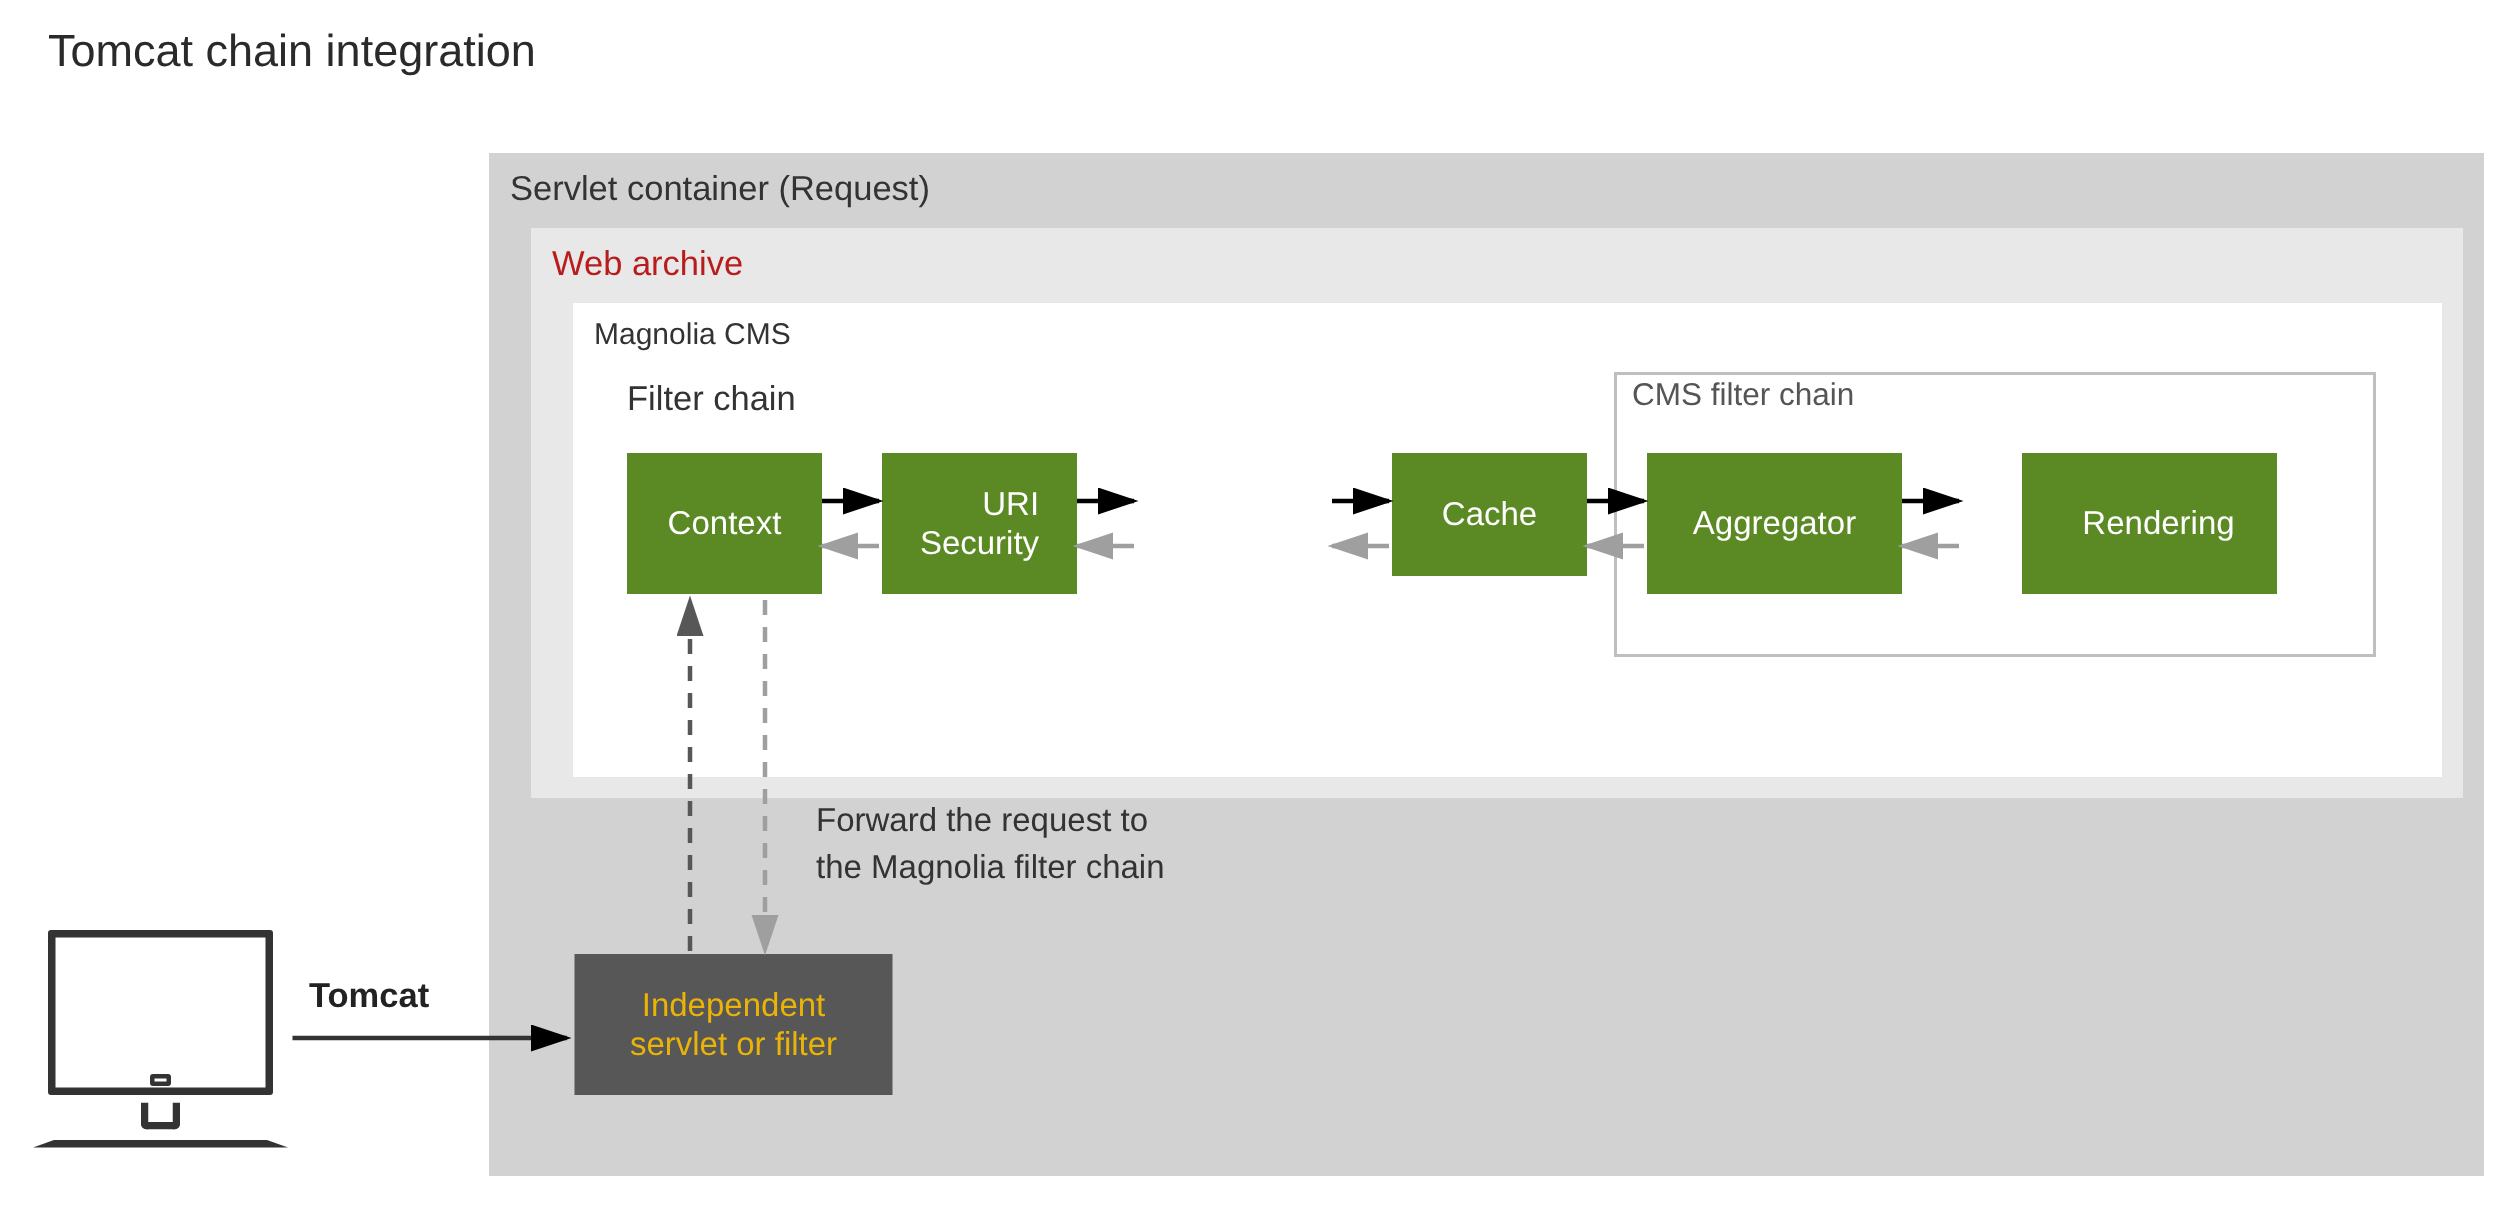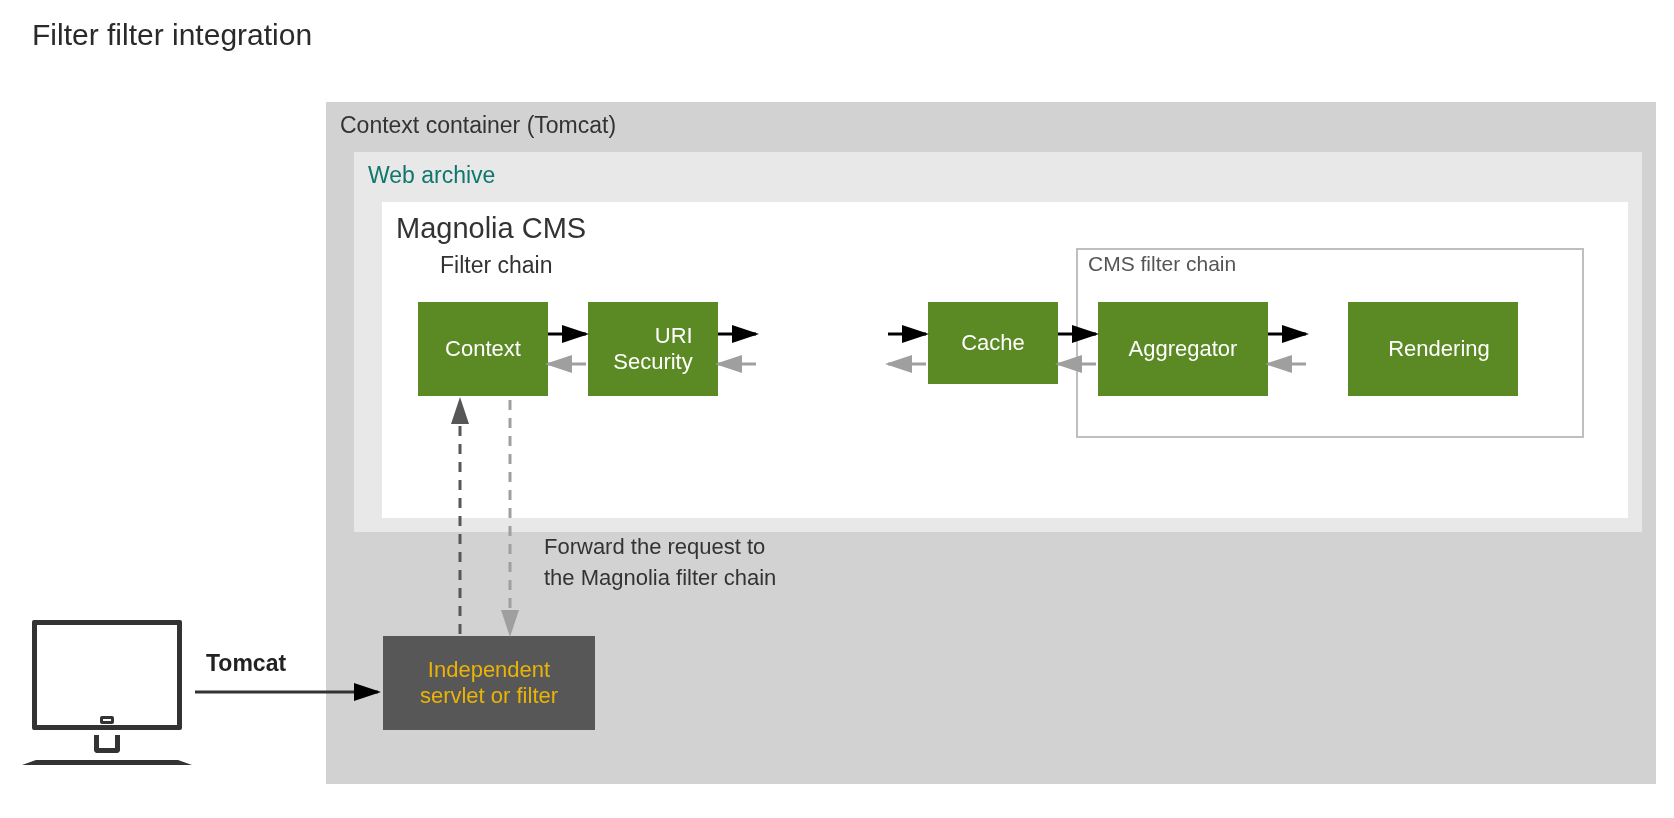--- a/index.html
+++ b/index.html
@@ -41,51 +41,50 @@
     top: 50px;
     right: 14px;
     height: 380px;
     background: #e8e8e8;
   }
   .web-archive-label {
     position: absolute;
     left: 14px;
     top: 10px;
     font-size: 23px;
-    color: #0f766e;
+    color: #b91c1c;
   }
   .magnolia-cms {
     position: absolute;
     left: 28px;
     top: 50px;
     right: 14px;
     bottom: 14px;
     background: #fff;
   }
   .magnolia-label {
     position: absolute;
     left: 14px;
     top: 10px;
-    font-size: 29px;
+    font-size: 20px;
     color: #333;
   }
   .filter-chain-area {
     position: absolute;
     left: 14px;
     top: 50px;
     right: 14px;
     bottom: 14px;
   }
   .filter-chain-label {
     position: absolute;
     left: 22px;
     top: 0;
     font-size: 23px;
     color: #333;
-    margin-left: 22px;
   }
   .cms-filter-chain {
     position: absolute;
     left: 680px;
     top: -4px;
     width: 508px;
     height: 190px;
     border: 2px solid #bfbfbf;
     background: transparent;
   }
@@ -198,24 +197,24 @@
   svg.arrows {
     position: absolute;
     left: 0; top: 0;
     width: 1674px; height: 818px;
     pointer-events: none;
   }
 </style>
 </head>
 <body>
 
-<div class="title">Filter filter integration</div>
+<div class="title">Tomcat chain integration</div>
 
 <div class="servlet-container">
-  <div class="servlet-label">Context container (Tomcat)</div>
+  <div class="servlet-label">Servlet container (Request)</div>
 
   <div class="web-archive">
     <div class="web-archive-label">Web archive</div>
 
     <div class="magnolia-cms">
       <div class="magnolia-label">Magnolia CMS</div>
 
       <div class="filter-chain-area">
         <div class="filter-chain-label">Filter chain</div>
 

